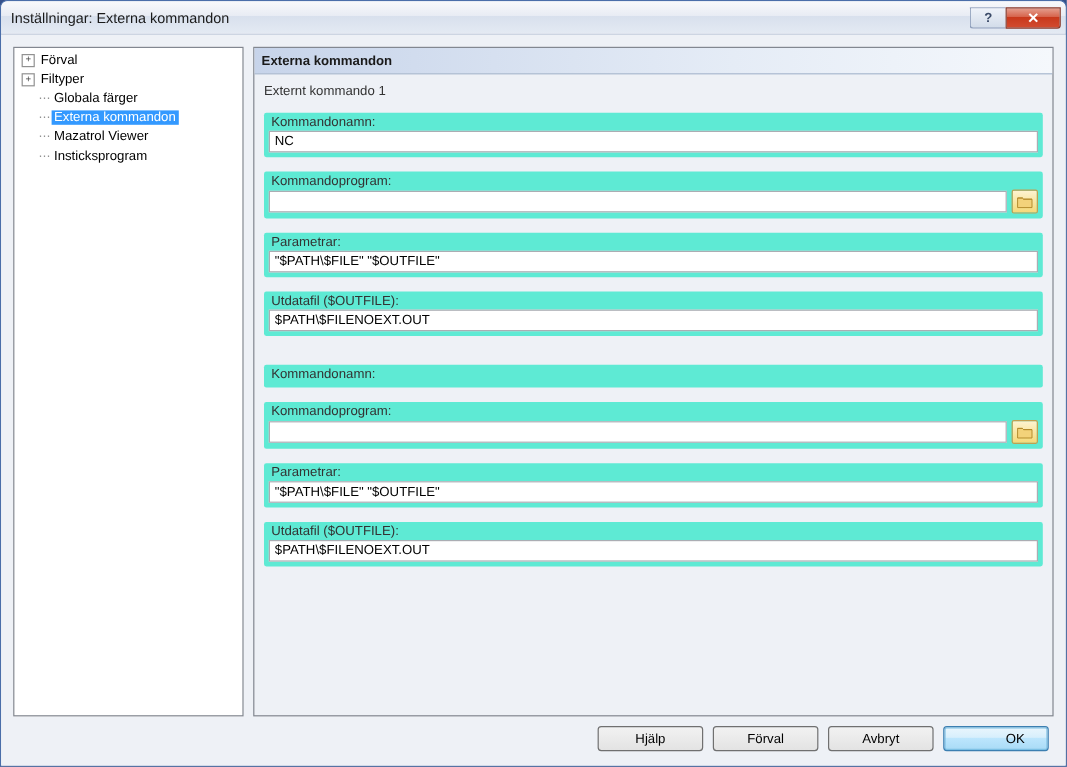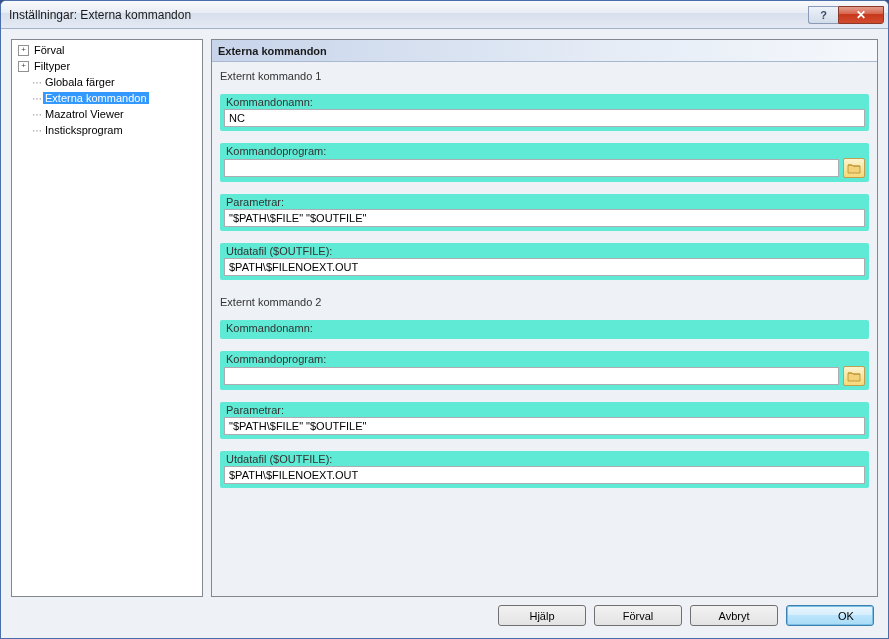--- a/index.html
+++ b/index.html
@@ -289,21 +289,20 @@
 
           <div class="field-block">
             <div class="field-label">Utdatafil ($OUTFILE):</div>
             <div class="field-row">
               <input class="text-input" type="text" value="$PATH\$FILENOEXT.OUT" style="">
             </div>
           </div>
 
           <div style="height:8px"></div>
 
-          <div class="group-title">Externt kommando 2</div>
 
           <div class="field-block">
             <div class="field-label">Kommandonamn:</div>
           </div>
 
           <div class="field-block">
             <div class="field-label">Kommandoprogram:</div>
             <div class="field-row">
               <input class="text-input" type="text" value="" style="">
               <div class="browse-btn">

